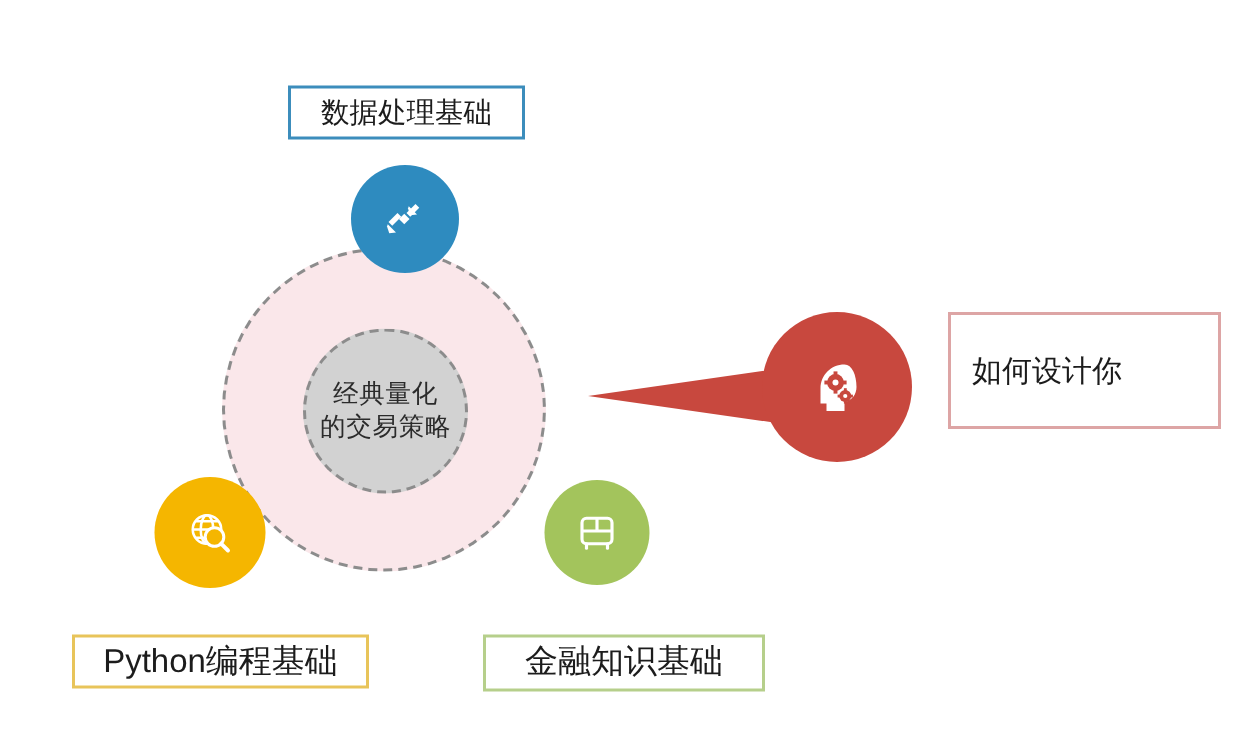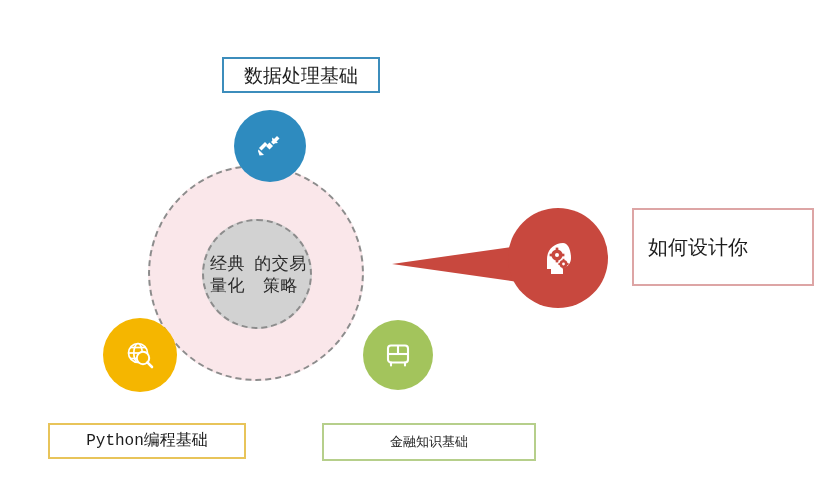--- a/index.html
+++ b/index.html
@@ -36,21 +36,21 @@
     position: absolute;
     left: 202px;
     top: 219px;
     width: 110px;
     height: 110px;
     border-radius: 50%;
     background: #d2d2d2;
     border: 2px dashed #8c8c8c;
     box-sizing: border-box;
     display: flex;
-    flex-direction: row;
+    flex-direction: column;
     align-items: center;
     justify-content: center;
     text-align: center;
     line-height: 1.32;
   }
   .ring-inner .core-line {
     color: #2b2b2b;
     font-size: 17px;
     letter-spacing: 0.5px;
     font-family: "DejaVu Sans", "Liberation Sans", sans-serif;
@@ -94,35 +94,35 @@
     justify-content: center;
     color: #1c1c1c;
     text-align: center;
     font-family: "DejaVu Sans", "Liberation Sans", sans-serif;
     line-height: 1.3;
   }
   .label .ltext { white-space: nowrap; }
 
   .label-data {
     left: 192px; top: 57px; width: 158px; height: 36px;
-    border-color: #3c8dbc; font-size: 19px; margin-left: 30px;
+    border-color: #3c8dbc; font-size: 19px;
   }
   .label-strategy {
     left: 632px; top: 208px; width: 182px; height: 78px;
     border-color: #dda5a5; font-size: 20px; align-items: flex-start;
     padding-left: 14px;
   }
   .label-python {
     left: 48px; top: 423px; width: 198px; height: 36px;
-    border-color: #e8c45a; font-size: 16px;
-    font-family: Liberation Mono, monospace;
+    border-color: #e8c45a; font-size: 22px;
+    font-family: Liberation Sans, sans-serif;
   }
   .label-finance {
-    left: 322px; top: 423px; width: 214px; height: 38px;
-    border-color: #b6cf8b; font-size: 13px;
+    left: 322px; top: 423px; width: 188px; height: 38px;
+    border-color: #b6cf8b; font-size: 22px;
   }
 </style>
 </head>
 <body>
 
 <div id="diagram-root">
 
   <div class="ring-outer"></div>
 
   <svg class="connector" viewBox="0 0 140 50" preserveAspectRatio="none">

